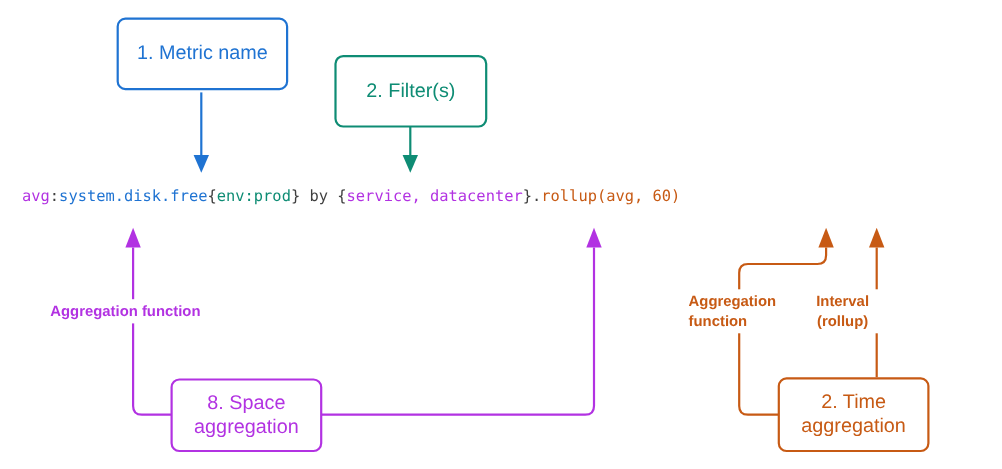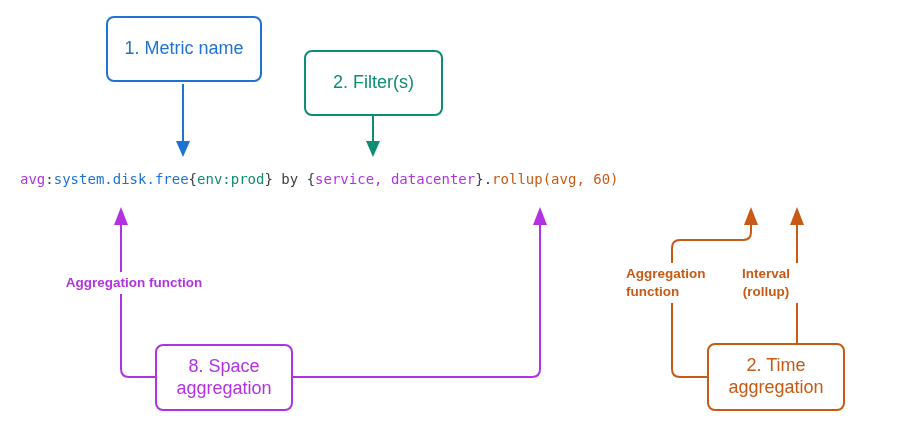--- a/index.html
+++ b/index.html
@@ -47,21 +47,21 @@
   .lbl {
     position: absolute;
     background: #ffffff;
     font-weight: bold;
     font-size: 13.5px;
     line-height: 1.32;
     padding: 2px 0;
   }
   .lbl.purple { color: var(--purple, #b232e2); }
   .lbl.orange { color: var(--orange, #c75a14); }
-  .lbl-space-agg { left: 50px;  top: 272px; width: 168px; text-align: center; }
+  .lbl-space-agg { left: 30px;  top: 272px; width: 168px; text-align: center; }
   .lbl-groupby   { left: 480px; top: 272px; width: 122px; text-align: center; }
   .lbl-time-agg  { left: 626px; top: 263px; width: 96px;  text-align: left; }
   .lbl-interval  { left: 726px; top: 263px; width: 80px;  text-align: center; }
 
   .code {
     position: absolute;
     left: 20px;
     top: 166px;
     font-family: "DejaVu Sans Mono", monospace;
     font-size: 14px;

